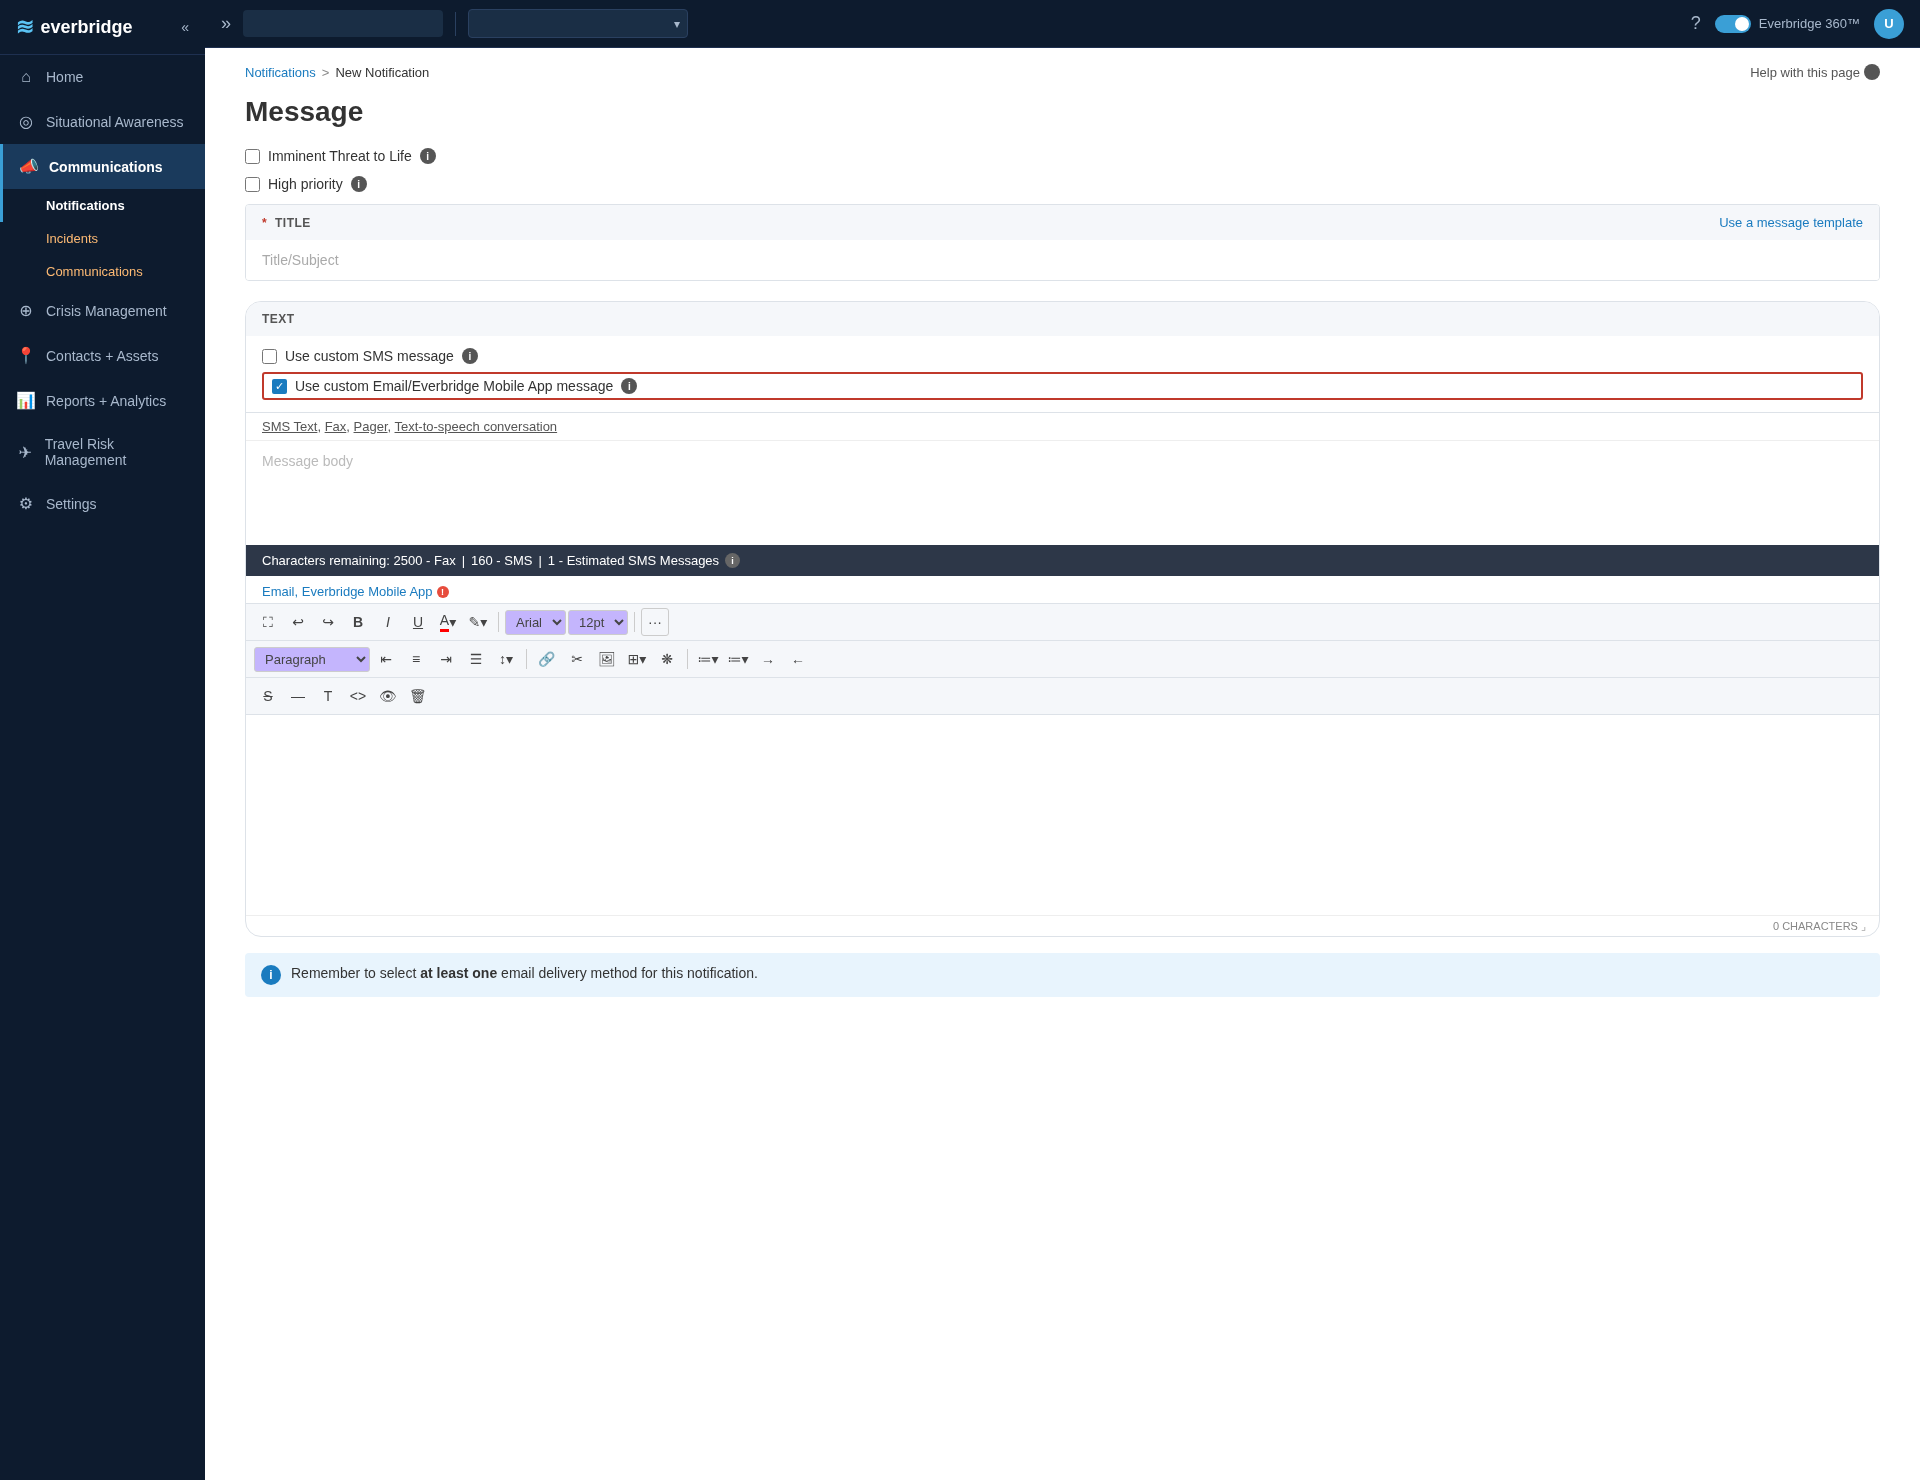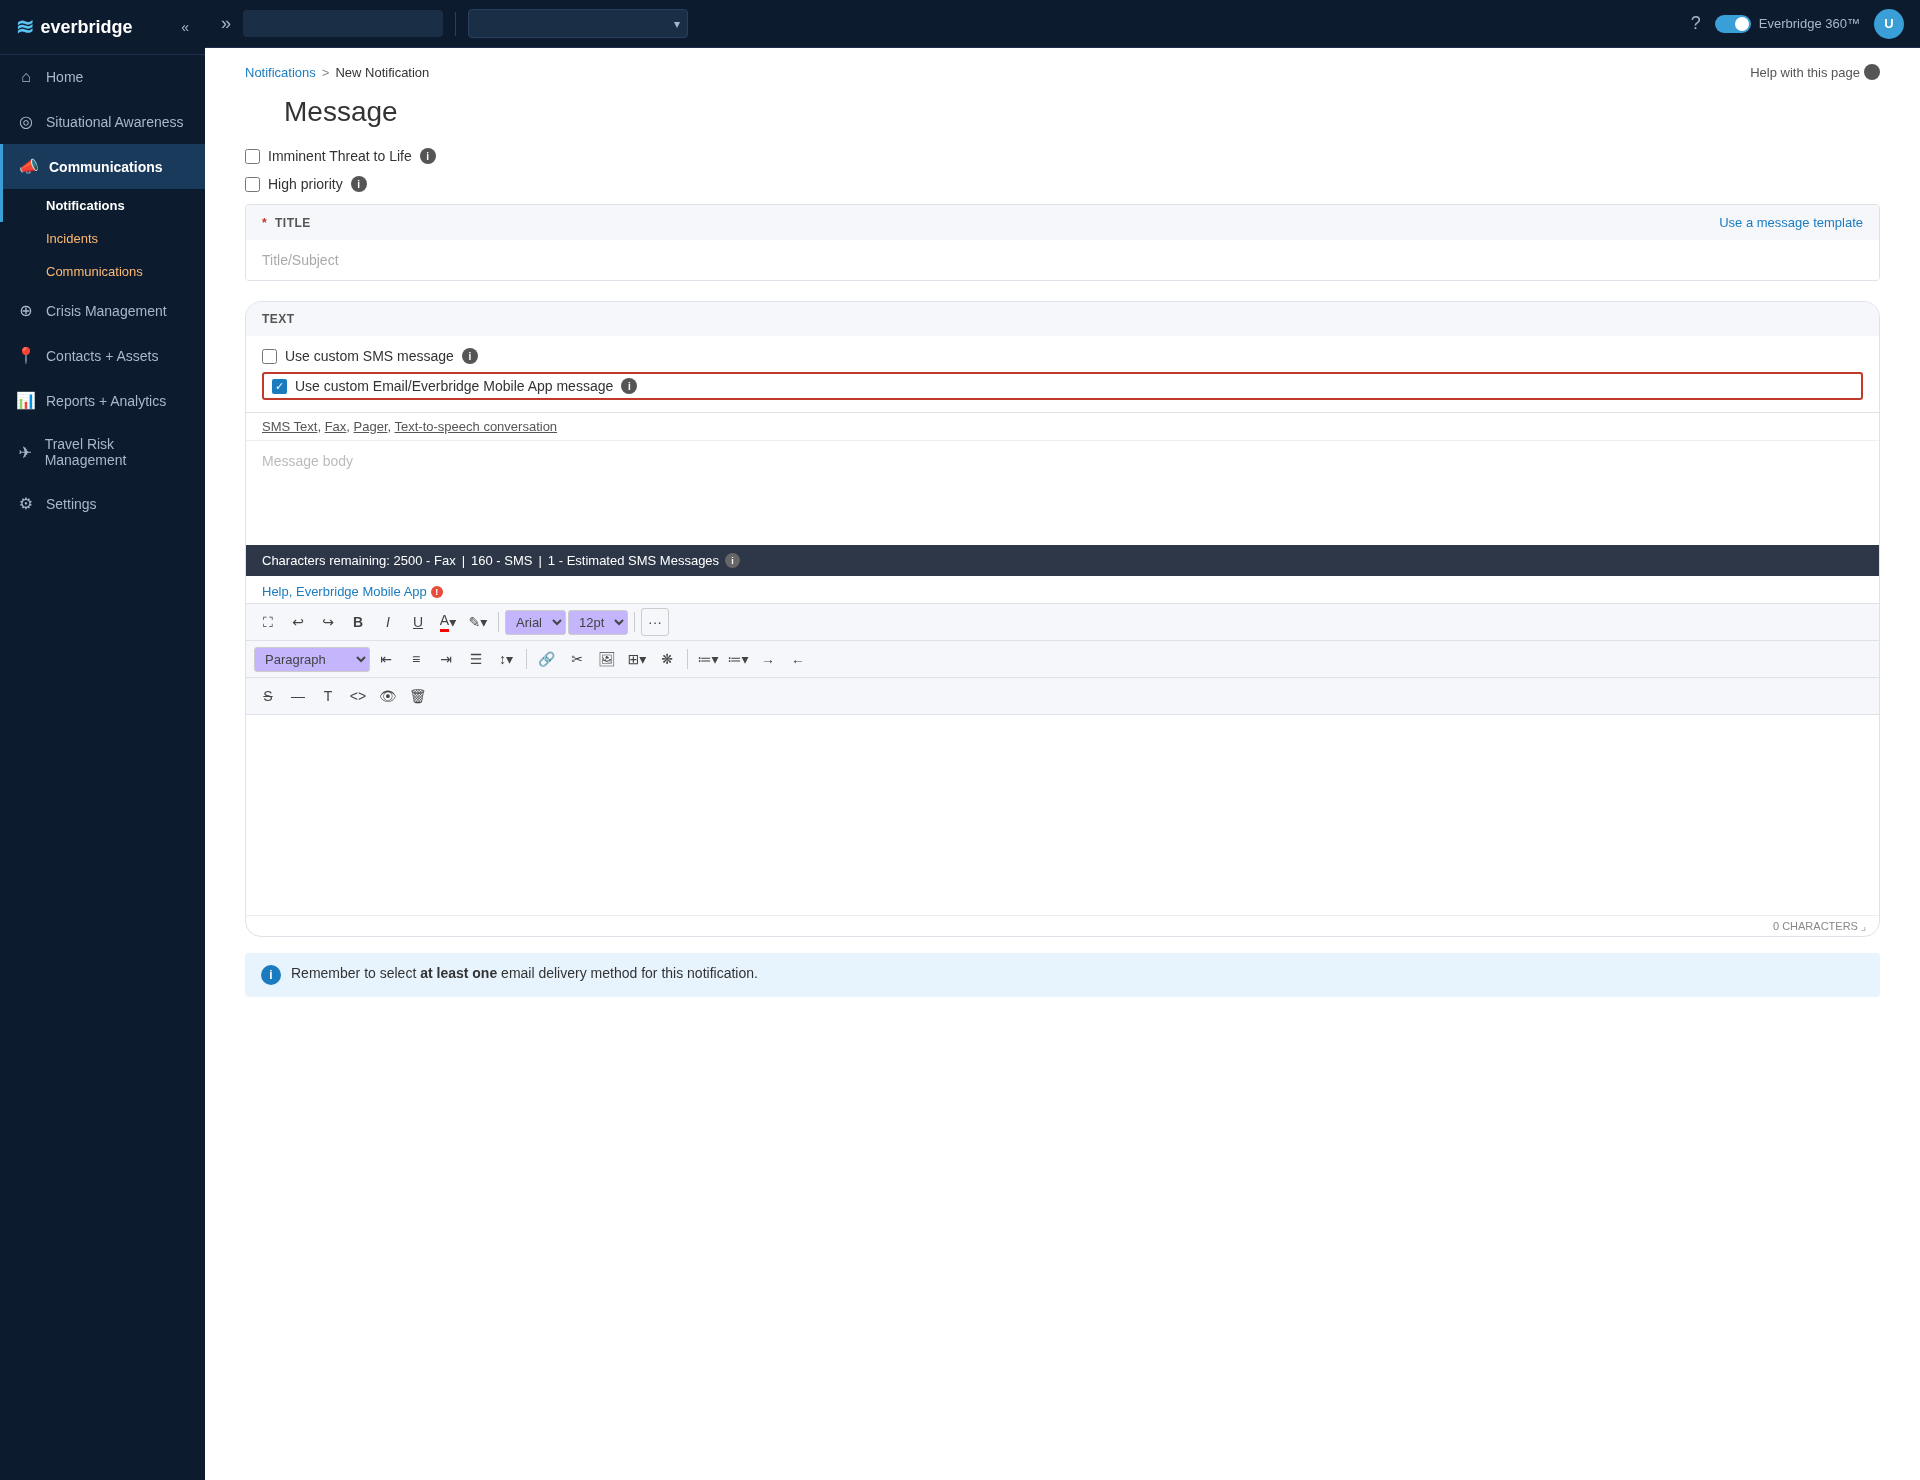--- a/index.html
+++ b/index.html
@@ -202,24 +202,23 @@
       align-items: center;
       gap: 4px;
       color: #555;
       font-size: 13px;
       cursor: pointer;
     }
     .help-page-link span { color: #555; }
 
     .page-title {
       font-size: 28px;
-      font-weight: 400;
+      font-weight: 700;
       color: #333;
       padding: 8px 40px 20px 40px;
-      margin-left: 39px;
     }
 
     
     .form-area {
       padding: 0 40px 40px 40px;
     }
 
     
     .checkbox-row {
       display: flex;
@@ -682,21 +681,21 @@
           <span>Characters remaining: 2500 - Fax</span>
           <span> | </span>
           <span>160 - SMS</span>
           <span> | </span>
           <span>1 - Estimated SMS Messages</span>
           <span class="char-info-icon">i</span>
         </div>
 
         
         <div class="email-label">
-          <span>Help, Everbridge Mobile App</span>
+          <span>Email, Everbridge Mobile App</span>
           <span class="error-dot">!</span>
         </div>
 
         
         <div class="rich-toolbar">
 
           <div class="toolbar-row">
             <button class="tb-btn" title="Fullscreen">⛶</button>
             <button class="tb-btn" title="Undo">↩</button>
             <button class="tb-btn" title="Redo">↪</button>

